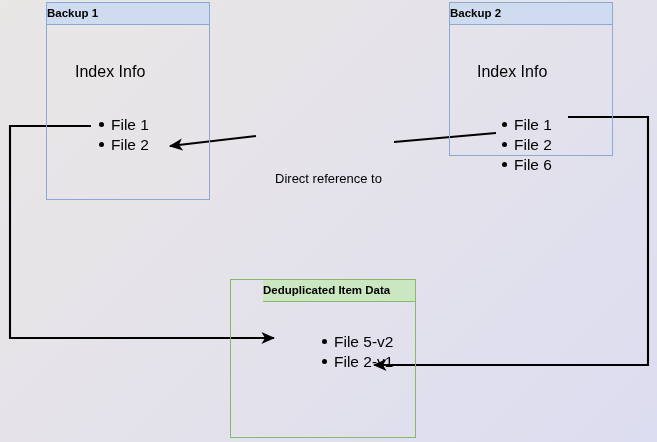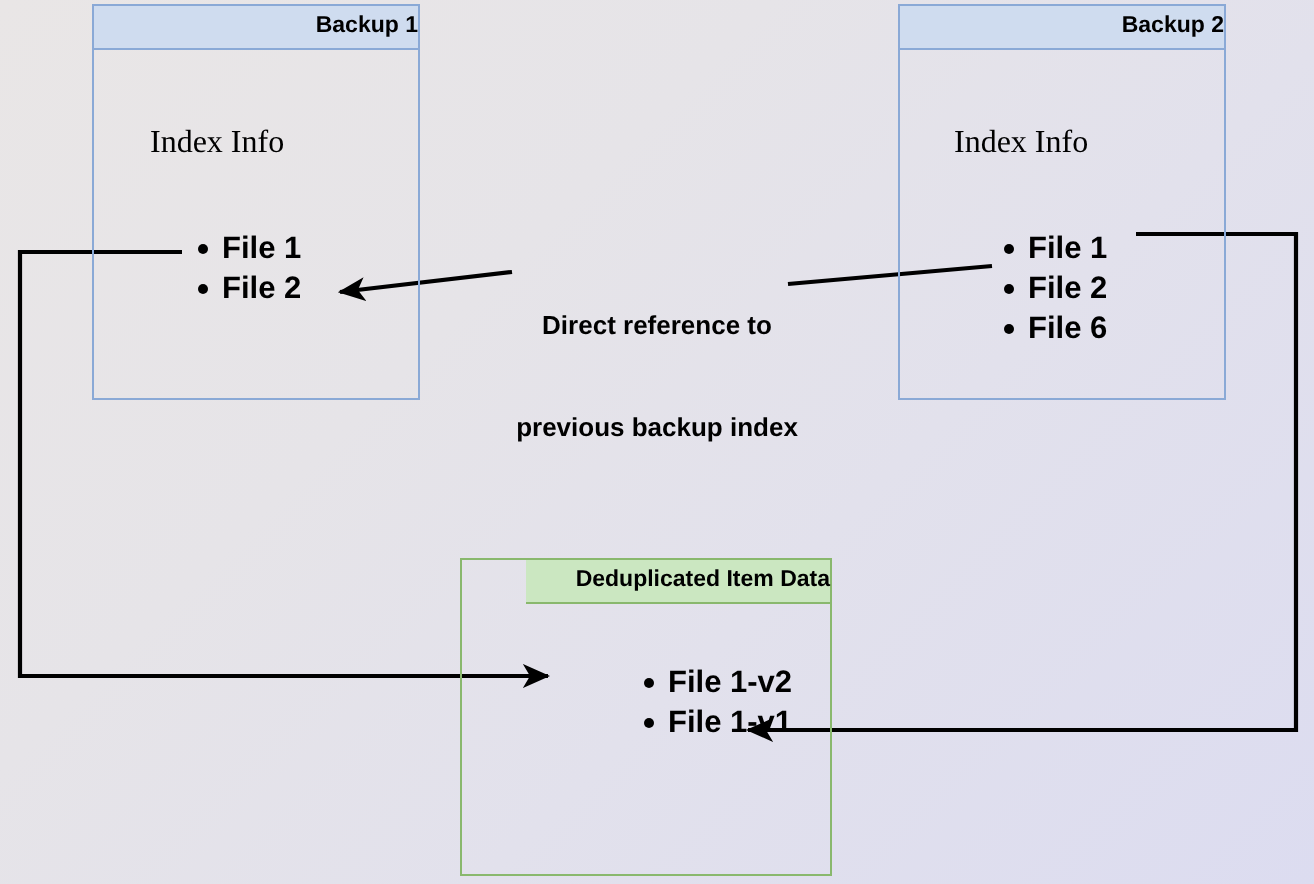--- a/index.html
+++ b/index.html
@@ -34,21 +34,21 @@
     position: absolute;
     box-sizing: border-box;
     border-width: 1px;
     border-style: solid;
     background: transparent;
   }
   .node .node-header {
     box-sizing: border-box;
     height: 22px;
     line-height: 21px;
-    text-align: right;
+    text-align: left;
     font-size: 11.5px;
     font-weight: bold;
     color: #000000;
     border-bottom-width: 1px;
     border-bottom-style: solid;
   }
   .node .node-body {
     position: relative;
     box-sizing: border-box;
     height: calc(100% - 22px);
@@ -71,36 +71,34 @@
   .node.green .node-header {
     background: #cbe7c1;
     border-bottom-color: #89b86d;
   }
 
   .body-title {
     position: absolute;
     font-size: 16px;
     color: #000;
     white-space: nowrap;
-    font-family: Liberation Serif, serif;
   }
 
   ul.item-list {
     position: absolute;
     margin: 0;
     padding: 0 0 0 16px;
     list-style: none;
     font-size: 15.5px;
     color: #000;
   }
   ul.item-list li {
     position: relative;
     line-height: 20px;
     white-space: nowrap;
-    font-weight: bold;
   }
   ul.item-list li .bullet {
     position: absolute;
     left: -12px;
     top: 7px;
     width: 5px;
     height: 5px;
     border-radius: 50%;
     background: #000;
   }
@@ -153,21 +151,21 @@
           <span>File 1</span>
         </li>
         <li>
           <span class="bullet"></span>
           <span>File 2</span>
         </li>
       </ul>
     </div>
   </div>
 
-  <div class="node blue" style="left:449px; top:2px; width:164px; height:198px;">
+  <div class="node blue" style="left:449px; top:2px; width:164px; height:154px;">
     <div class="node-header">Backup 2</div>
     <div class="node-body">
       <div class="body-title" style="left:27px; top:38px;">Index Info</div>
       <ul class="item-list" style="left:48px; top:90px;">
         <li>
           <span class="bullet"></span>
           <span>File 1</span>
         </li>
         <li>
           <span class="bullet"></span>
@@ -180,28 +178,27 @@
       </ul>
     </div>
   </div>
 
   <div class="node green" style="left:230px; top:279px; width:186px; height:159px;">
     <div class="node-header">Deduplicated Item Data</div>
     <div class="node-body">
       <ul class="item-list" style="left:55px; top:30px;">
         <li>
           <span class="bullet"></span>
-          <span>File 1-v2</span>
-        </li>
-        <li>
-          <span class="bullet"></span>
-          <span>File 1-v1</span>
+          <span>File 5-v2</span>
+        </li>
+        <li>
+          <span class="bullet"></span>
+          <span>File 2-v1</span>
         </li>
       </ul>
     </div>
   </div>
 
-  <div class="edge-label" style="left:251px; top:120px; width:155px;font-weight:bold;">
+  <div class="edge-label" style="left:251px; top:136px; width:155px;">
     <div>Direct reference to</div>
-    <div>previous backup index</div>
   </div>
 
 </div>
 
 </body></html>

